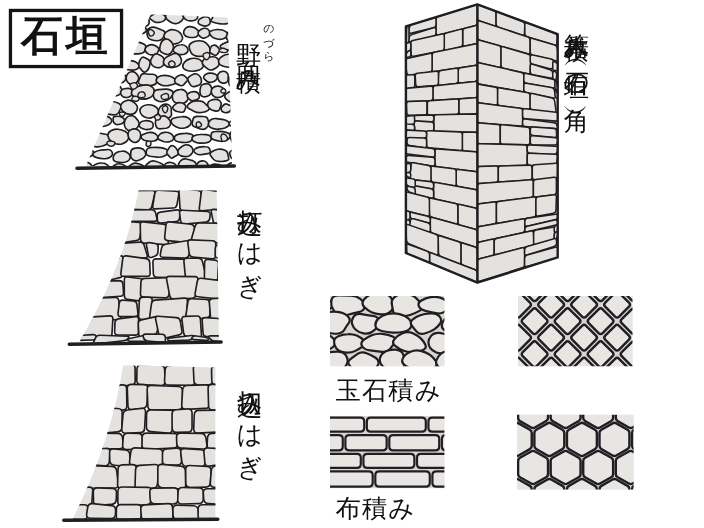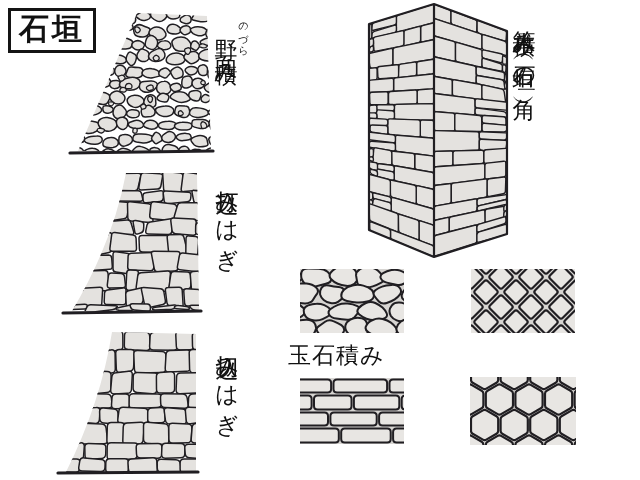--- a/index.html
+++ b/index.html
@@ -1,20 +1,20 @@
 <!DOCTYPE html>
 <html><head>
 <meta charset="utf-8">
 <style>
   html,body{margin:0;padding:0;background:#fff;}
   .stage{position:relative;width:640px;height:480px;background:#ffffff;overflow:hidden;
          font-family:"Liberation Sans",sans-serif;color:#111;}
   .art{position:absolute;left:0;top:0;}
   .title-box{position:absolute;left:8px;top:8px;border:3px solid #141414;
-             padding:1px 8px 3px 8px;font-size:30px;font-weight:600;letter-spacing:3px;
+             padding:1px 8px 3px 8px;font-size:38px;font-weight:600;letter-spacing:3px;
              line-height:1.15;background:#fff;}
   .vlabel{position:absolute;writing-mode:vertical-rl;text-orientation:mixed;
           font-size:23px;font-weight:500;letter-spacing:2px;line-height:1.15;white-space:nowrap;}
   .hlabel{position:absolute;font-size:23px;font-weight:500;letter-spacing:1px;white-space:nowrap;}
   ruby rt{font-size:10px;font-weight:400;letter-spacing:0;}
 </style>
 </head>
 <body>
 
 <div class="stage">
@@ -490,17 +490,18 @@
   <div class="vlabel" style="left:213px;top:16px">
     <ruby><span>野</span><rt>の</rt></ruby><ruby><span>面</span><rt>づら</rt></ruby><span>積み</span>
   </div>
 
   <div class="vlabel" style="left:214px;top:172px">打込みはぎ</div>
 
   <div class="vlabel" style="left:214px;top:337px">切込みはぎ</div>
 
   <div class="vlabel" style="left:511px;top:12px">算木積み（石垣の角）</div>
 
-  <div class="hlabel" style="left:288px;top:340px">玉石積み</div>
-
-
+  <div class="hlabel" style="left:305px;top:340px">玉石積み</div>
+
+
+  <div class="hlabel" style="left:305px;top:447px">布積み</div>
 
 </div>
 
 </body></html>

